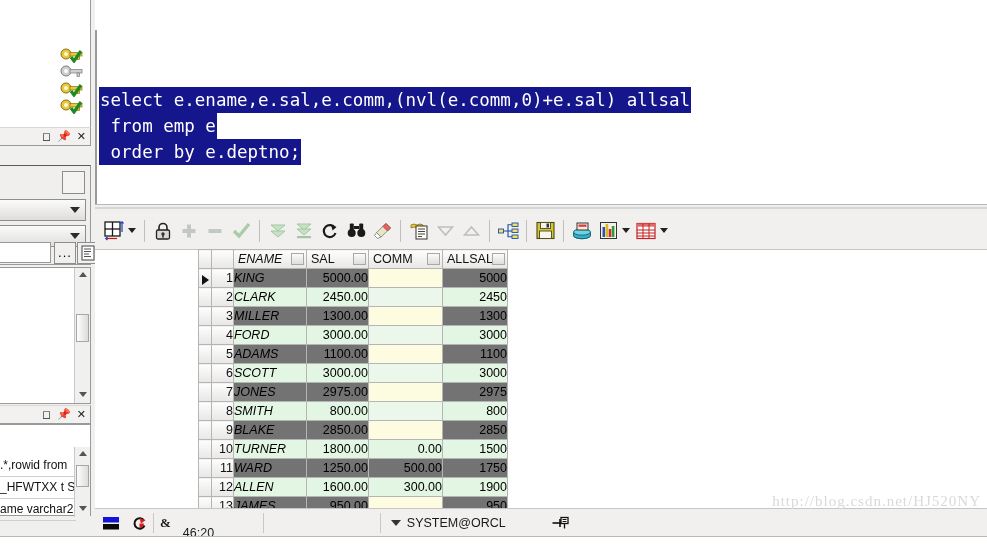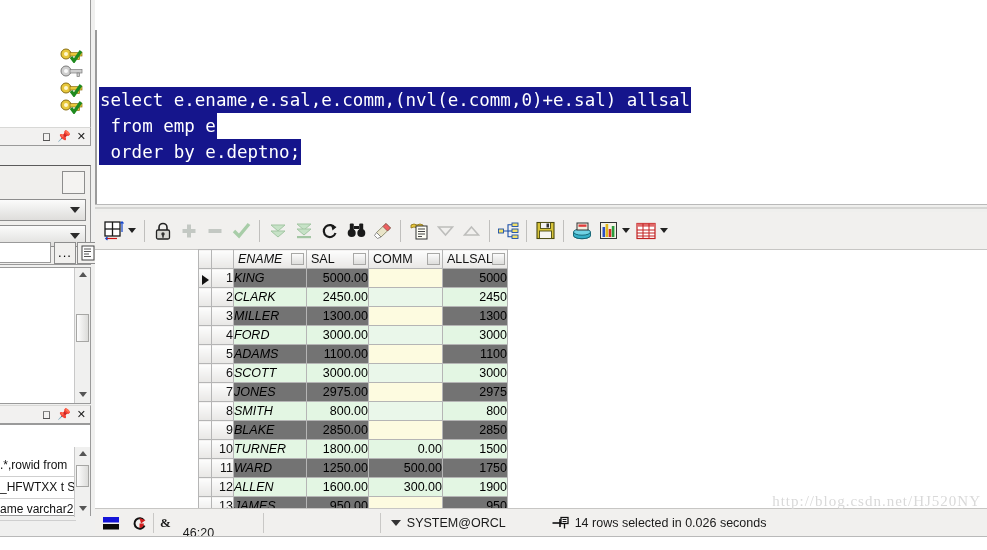--- a/index.html
+++ b/index.html
@@ -557,19 +557,18 @@
     </div>
     <div class="sb-cell" style="padding-left:40px;">
       <svg width="17" height="14" viewBox="0 0 17 14" style="margin-right:6px">
         <line x1="0.5" y1="7" x2="9" y2="7" stroke="#111" stroke-width="1.6"></line>
         <path d="M8 3 L8 11" stroke="#111" stroke-width="1.6"></path>
         <rect x="9" y="1.5" width="7" height="6" fill="#fff" stroke="#111" stroke-width="1.3"></rect>
         <line x1="10.5" y1="3.5" x2="14.5" y2="3.5" stroke="#111"></line>
         <line x1="10.5" y1="5.5" x2="14.5" y2="5.5" stroke="#111"></line>
         <line x1="12.5" y1="7.5" x2="12.5" y2="12.5" stroke="#111" stroke-width="1.3"></line>
       </svg>
-      <span>14 rows selected in 0.026 seconds</span>
     </div>
   </div>
 
   <div class="watermark">http://blog.csdn.net/HJ520NY</div>
   <div class="bottomline"></div>
 </div>
 
 </body></html>

